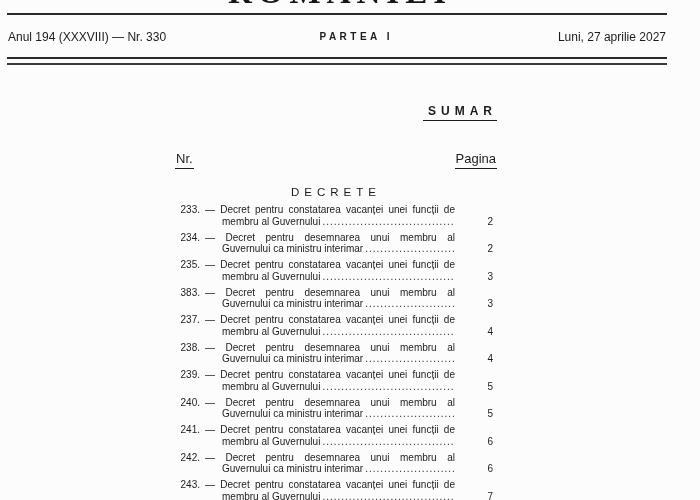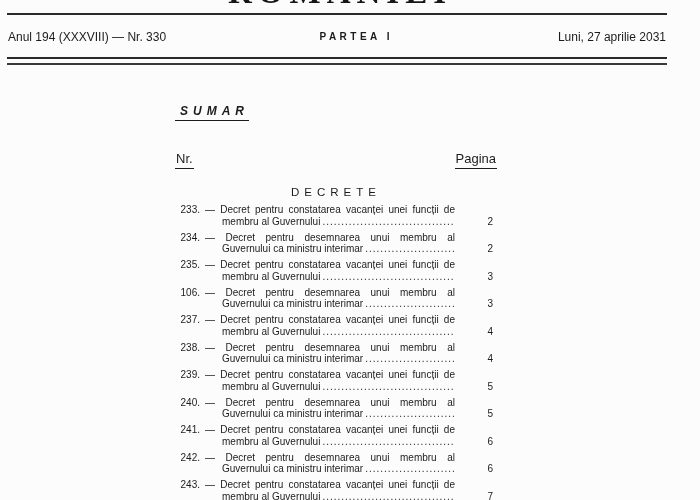--- a/index.html
+++ b/index.html
@@ -28,21 +28,21 @@
   .h-left { font-size: 12px; width: 195px; white-space: nowrap; }
   .h-center { flex: 1; text-align: center; }
   .partea { font-size: 10px; font-weight: bold; letter-spacing: 3.5px; text-indent: 3.5px; }
   .acte   { font-size: 13px; font-weight: bold; letter-spacing: 0.3px; margin-top: 1px; white-space: nowrap; }
   .h-right { font-size: 12px; width: 160px; text-align: right; white-space: nowrap; }
 
   .rule-double { height: 4px; border-top: 2px solid #2a2a2a; border-bottom: 2px solid #3a3a3a; }
 
   .sumar-wrap { margin-left: 168px; width: 322px; }
 
-  .sumar-title-row { text-align: left; margin-top: 36px; font-style: italic; }
+  .sumar-title-row { text-align: right; margin-top: 36px; }
   .sumar-title {
     display: inline-block; font-size: 12px; font-weight: bold;
     letter-spacing: 5px; text-indent: 5px;
     border-bottom: 1.5px solid #1c1c1c; padding-bottom: 2px;
   }
 
   .cols-header { display: flex; justify-content: space-between; margin-top: 30px; font-size: 13px; }
   .col-nr, .col-page { border-bottom: 1px solid #1c1c1c; padding: 0 1px 2px 1px; }
 
   .section-title-row { text-align: center; margin-top: 13px; }
@@ -71,21 +71,21 @@
     <div class="masthead-text">ROMÂNIEI</div>
   </div>
 
   <div class="rule-single"></div>
 
   <div class="header-row">
     <div class="h-left">Anul 194 (XXXVIII) — Nr. 330</div>
     <div class="h-center">
       <div class="partea">PARTEA I</div>
     </div>
-    <div class="h-right">Luni, 27 aprilie 2031</div>
+    <div class="h-right">Luni, 27 aprilie 2027</div>
   </div>
 
   <div class="rule-double"></div>
 
   <div class="sumar-wrap">
     <div class="sumar-title-row">
       <span class="sumar-title">SUMAR</span>
     </div>
 
     <div class="cols-header">
@@ -128,21 +128,21 @@
       <div class="l1">— Decret pentru constatarea vacanței unei funcții de</div>
       <div class="l2">
         <span class="l2t">membru al Guvernului</span>
         <span class="dots"></span>
       </div>
     </div>
     <div class="i-page">3</div>
   </div>
 
   <div class="item">
-    <div class="i-num">106.</div>
+    <div class="i-num">383.</div>
     <div class="i-text">
       <div class="l1">— Decret pentru desemnarea unui membru al</div>
       <div class="l2">
         <span class="l2t">Guvernului ca ministru interimar</span>
         <span class="dots"></span>
       </div>
     </div>
     <div class="i-page">3</div>
   </div>
 

